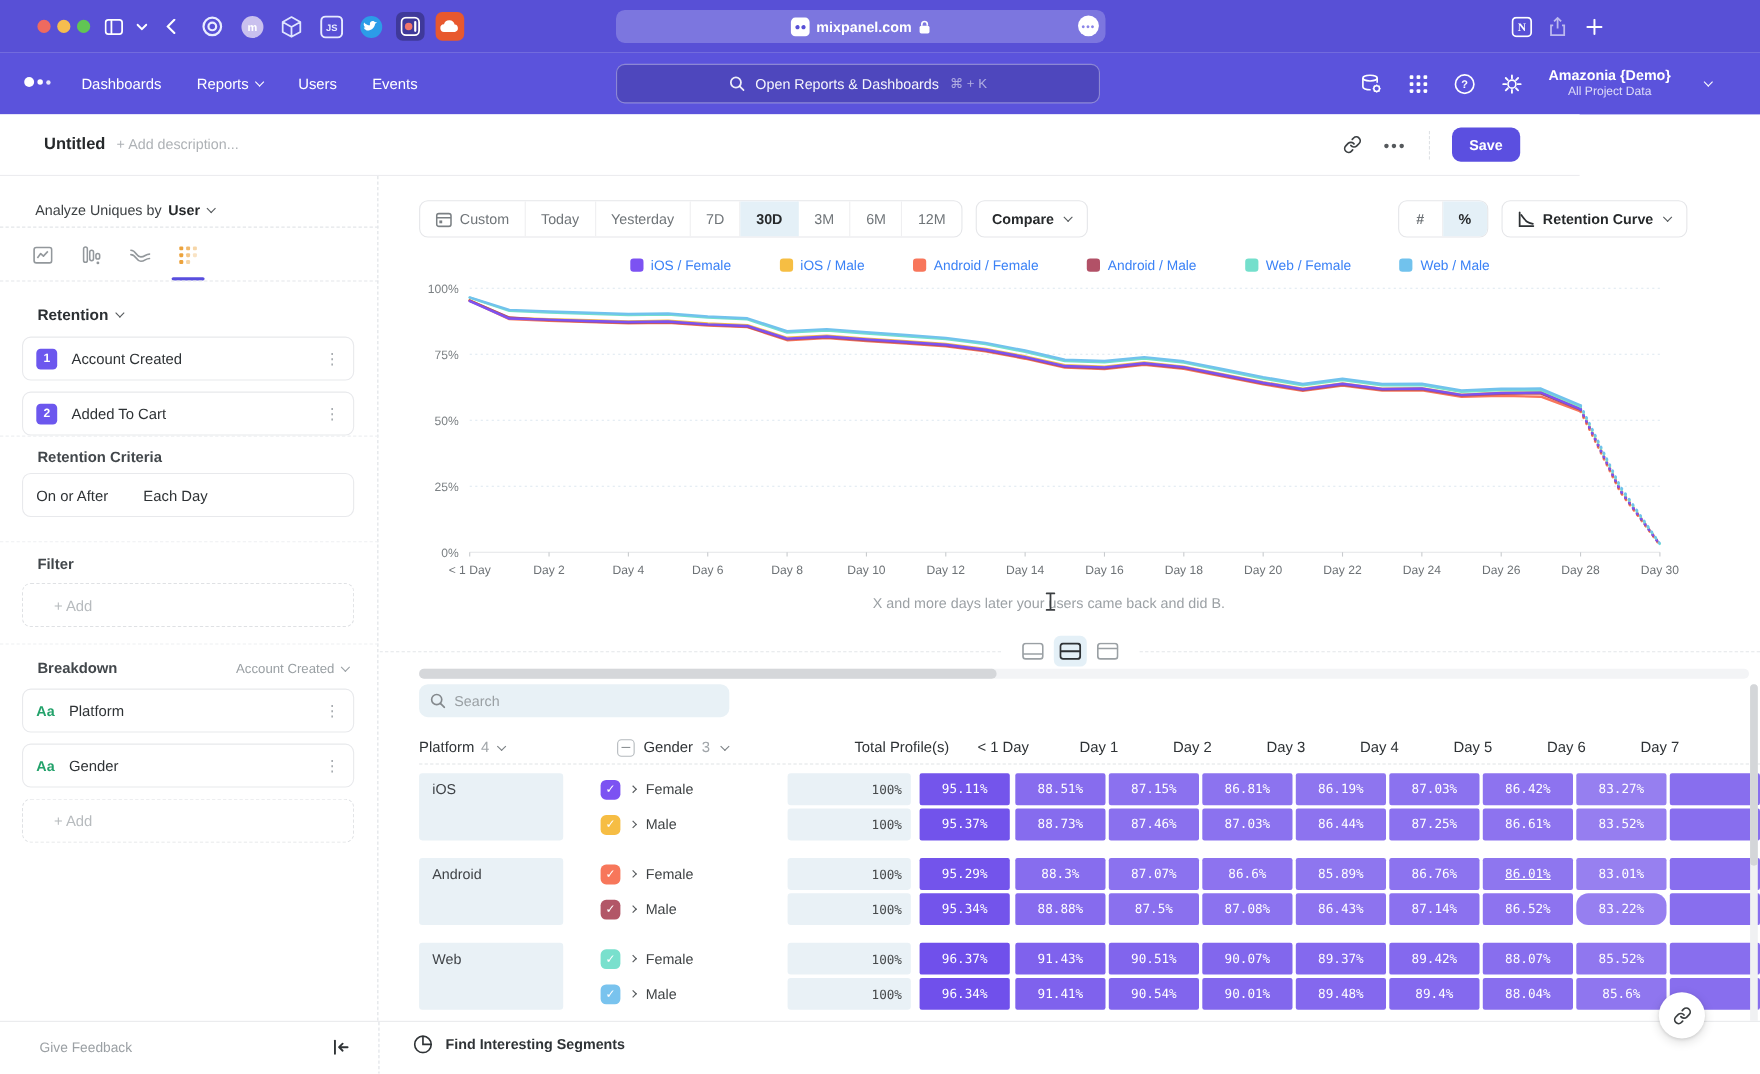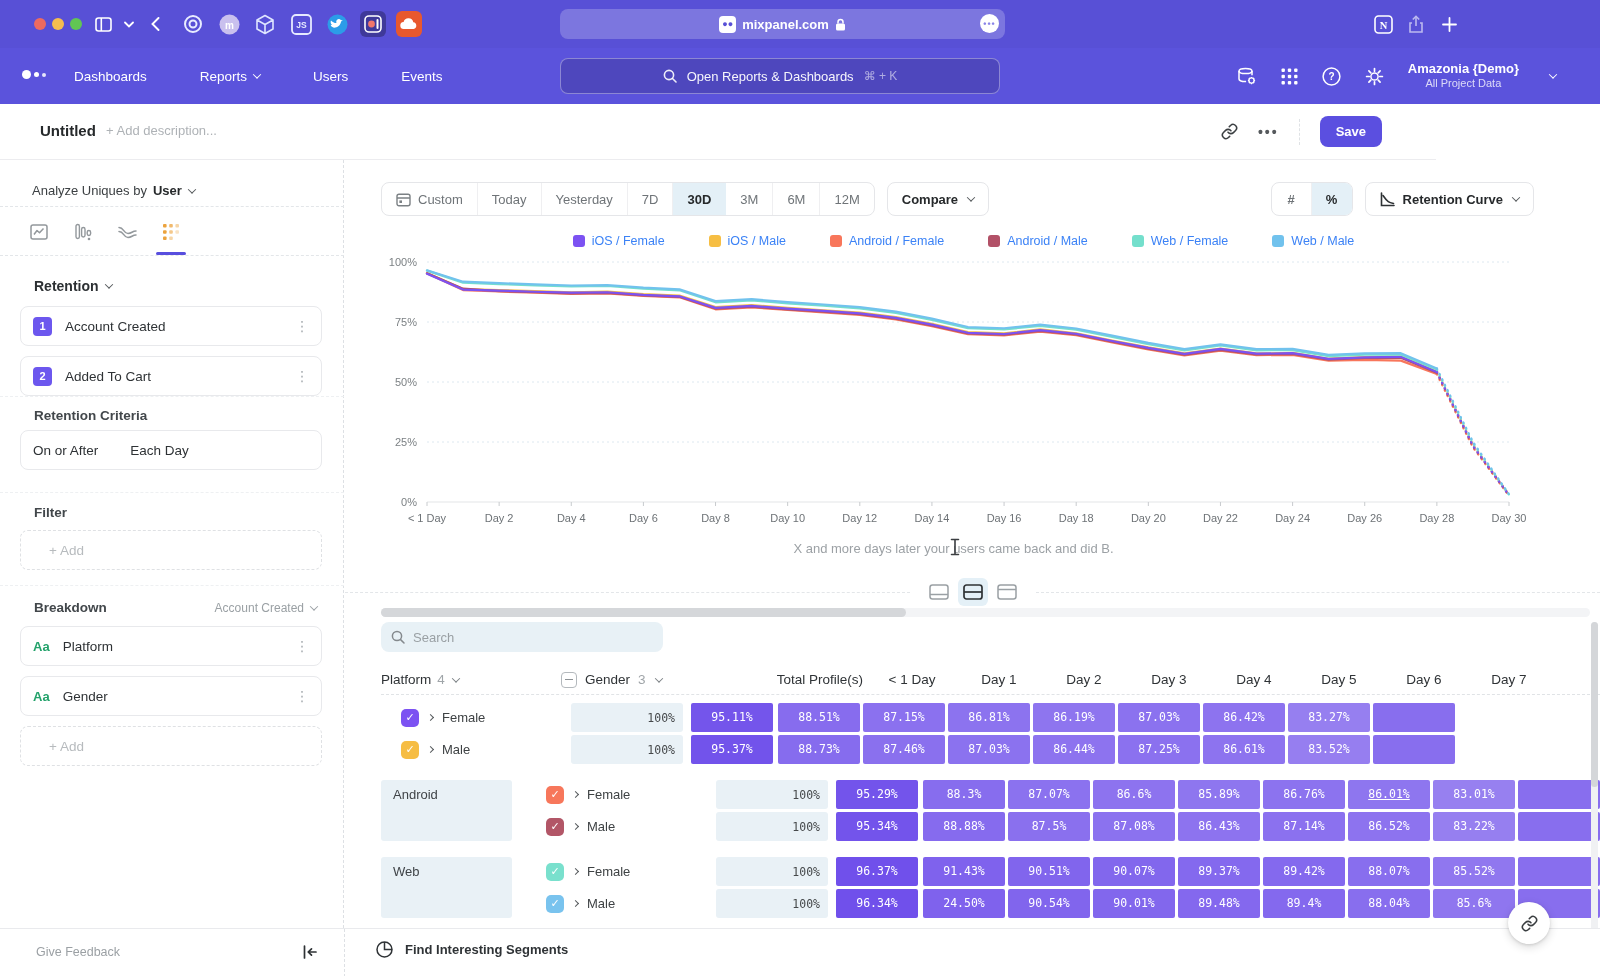--- a/index.html
+++ b/index.html
@@ -14,21 +14,21 @@
   .bicon { position:absolute; top:11px; width:26px; height:26px; display:flex; align-items:center; justify-content:center; border-radius:6px; color:#fff; }
   .addr { position:absolute; left:560px; top:9px; width:445px; height:30px; background:rgba(255,255,255,.22); border-radius:8px;
           display:flex; align-items:center; justify-content:center; gap:6px; color:#fff; font-size:13px; font-weight:bold; }
   .addr .fav { width:17px; height:17px; background:#fff; border-radius:4px; display:flex; align-items:center; justify-content:center; color:#5850d6; font-size:9px; font-weight:bold; letter-spacing:0; }
   .addr-more { position:absolute; right:6px; top:5px; width:19px; height:19px; background:#fff; border-radius:50%; color:#8a84e8; font-size:9px; font-weight:bold; display:flex; align-items:center; justify-content:center; letter-spacing:1px;}
 
   
   .mp-nav { position:absolute; left:0; top:48px; width:1600px; height:56px; background:#5b53dc; color:#fff; }
   .logo { position:absolute; left:22px; top:22px; display:flex; align-items:center; gap:3px; }
   .logo i { background:#fff; border-radius:50%; display:block; }
-  .nav-items { position:absolute; left:74px; top:0; height:56px; display:flex; align-items:center; gap:53px; font-size:13.5px; }
+  .nav-items { position:absolute; left:74px; top:0; height:56px; display:flex; align-items:center; gap:32px; font-size:13.5px; }
   .nav-item { display:flex; align-items:center; cursor:pointer; }
   .mp-search { position:absolute; left:560px; top:10px; width:440px; height:36px; border:1px solid rgba(255,255,255,.35); background:rgba(0,0,0,.14);
                border-radius:8px; display:flex; align-items:center; justify-content:center; gap:10px; font-size:13px; color:rgba(255,255,255,.95); }
   .mp-search .kbd { color:rgba(255,255,255,.55); font-size:12px; }
   .nav-right { position:absolute; right:44px; top:0; height:56px; display:flex; align-items:center; gap:24px; }
   .proj { display:flex; flex-direction:column; line-height:1.25;text-align:center; }
   .proj .p1 { font-size:13px; font-weight:bold; }
   .proj .p2 { font-size:11px; color:rgba(255,255,255,.78); }
 
   
@@ -633,20 +633,21 @@
       <span class="th-day">Day 2</span>
       <span class="th-day">Day 3</span>
       <span class="th-day">Day 4</span>
       <span class="th-day">Day 5</span>
       <span class="th-day">Day 6</span>
       <span class="th-day">Day 7</span>
     </div>
 
     <div class="tgroups" id="tgroups">
         <div class="tgroup">
+          <div class="platform-cell">iOS</div>
           <div class="grows">
             <div class="grow">
               <div class="gcell">
                 <span class="cb" style="background: rgb(124, 82, 242);">✓</span>
                 <span class="rchev"></span>
                 <span class="glabel">Female</span>
               </div>
               <div class="total-cell">100%</div>
               <div class="vals">
                 <div class="vcell first" style="background: rgba(92, 56, 232, 0.855);">95.11%</div>
@@ -711,21 +712,21 @@
               </div>
               <div class="total-cell">100%</div>
               <div class="vals">
                 <div class="vcell first" style="background: rgba(92, 56, 232, 0.86);">95.34%</div>
                 <div class="vcell" style="background: rgba(92, 56, 232, 0.745);">88.88%</div>
                 <div class="vcell" style="background: rgba(92, 56, 232, 0.718);">87.5%</div>
                 <div class="vcell" style="background: rgba(92, 56, 232, 0.71);">87.08%</div>
                 <div class="vcell" style="background: rgba(92, 56, 232, 0.7);">86.43%</div>
                 <div class="vcell" style="background: rgba(92, 56, 232, 0.714);">87.14%</div>
                 <div class="vcell" style="background: rgba(92, 56, 232, 0.7);">86.52%</div>
-                <div class="vcell" style="background: rgba(92, 56, 232, 0.643);">83.22%</div>
+                <div class="vcell" style="background: rgba(92, 56, 232, 0.643); border-radius: 11px;">83.22%</div>
                 <div class="vcell" style="background: rgba(92, 56, 232, 0.73);"></div>
               </div>
             </div>
           </div>
         </div>
         <div class="tgroup">
           <div class="platform-cell">Web</div>
           <div class="grows">
             <div class="grow">
               <div class="gcell">
@@ -748,21 +749,21 @@
             </div>
             <div class="grow">
               <div class="gcell">
                 <span class="cb" style="background: rgb(121, 195, 238);">✓</span>
                 <span class="rchev"></span>
                 <span class="glabel">Male</span>
               </div>
               <div class="total-cell">100%</div>
               <div class="vals">
                 <div class="vcell first" style="background: rgba(92, 56, 232, 0.88);">96.34%</div>
-                <div class="vcell" style="background: rgba(92, 56, 232, 0.79);">24.50%</div>
+                <div class="vcell" style="background: rgba(92, 56, 232, 0.79);">91.41%</div>
                 <div class="vcell" style="background: rgba(92, 56, 232, 0.773);">90.54%</div>
                 <div class="vcell" style="background: rgba(92, 56, 232, 0.765);">90.01%</div>
                 <div class="vcell" style="background: rgba(92, 56, 232, 0.757);">89.48%</div>
                 <div class="vcell" style="background: rgba(92, 56, 232, 0.753);">89.4%</div>
                 <div class="vcell" style="background: rgba(92, 56, 232, 0.73);">88.04%</div>
                 <div class="vcell" style="background: rgba(92, 56, 232, 0.686);">85.6%</div>
                 <div class="vcell" style="background: rgba(92, 56, 232, 0.73);"></div>
               </div>
             </div>
           </div>

